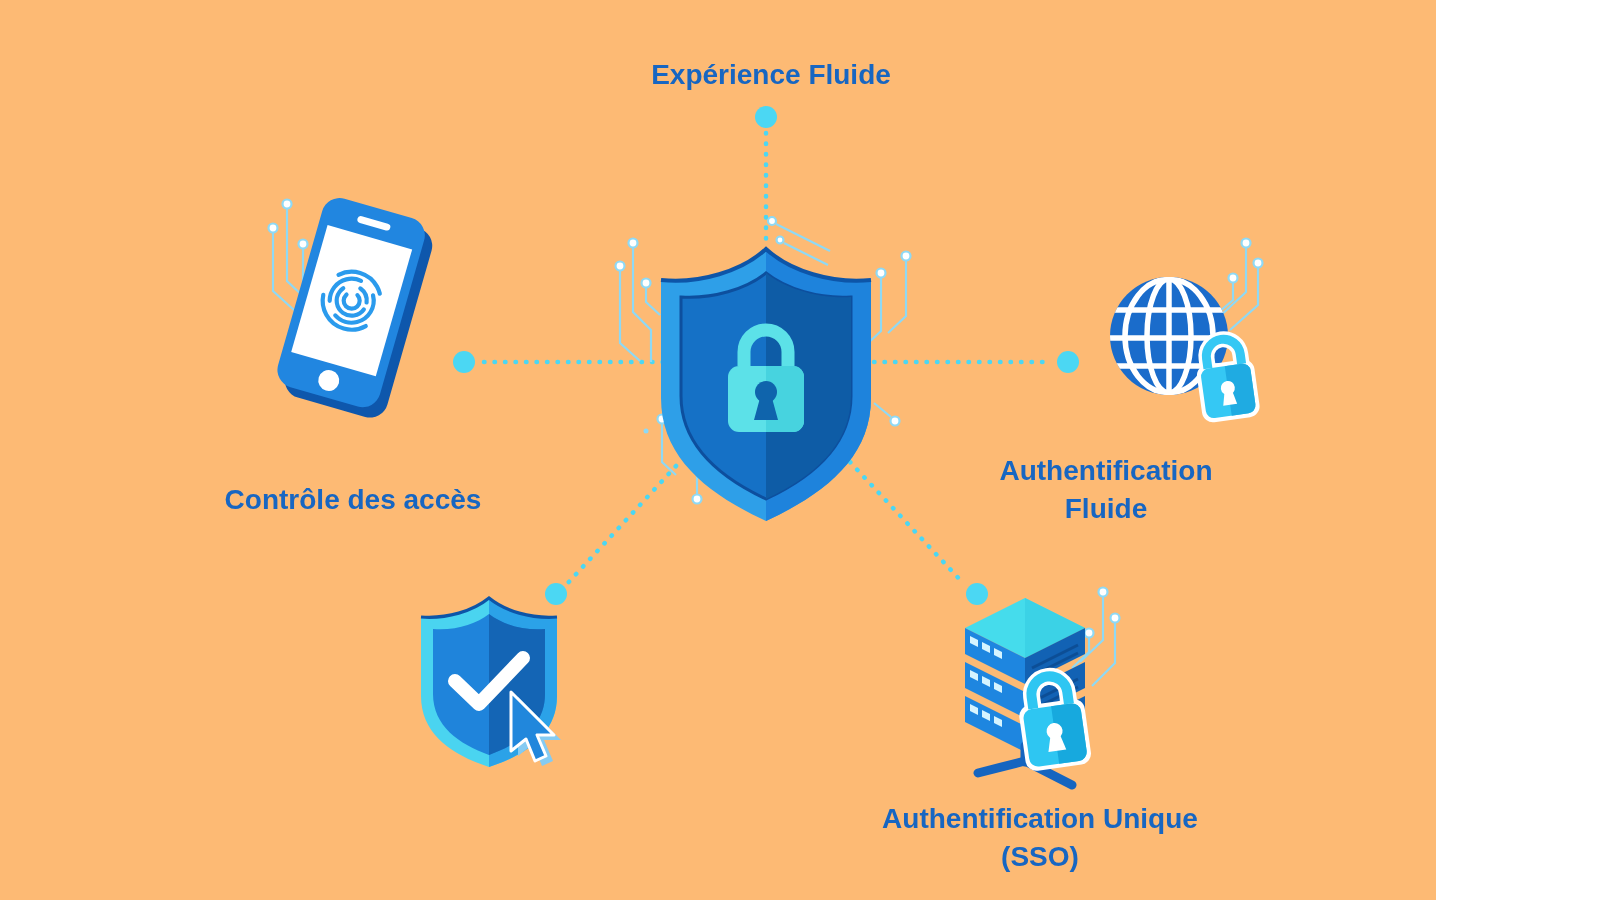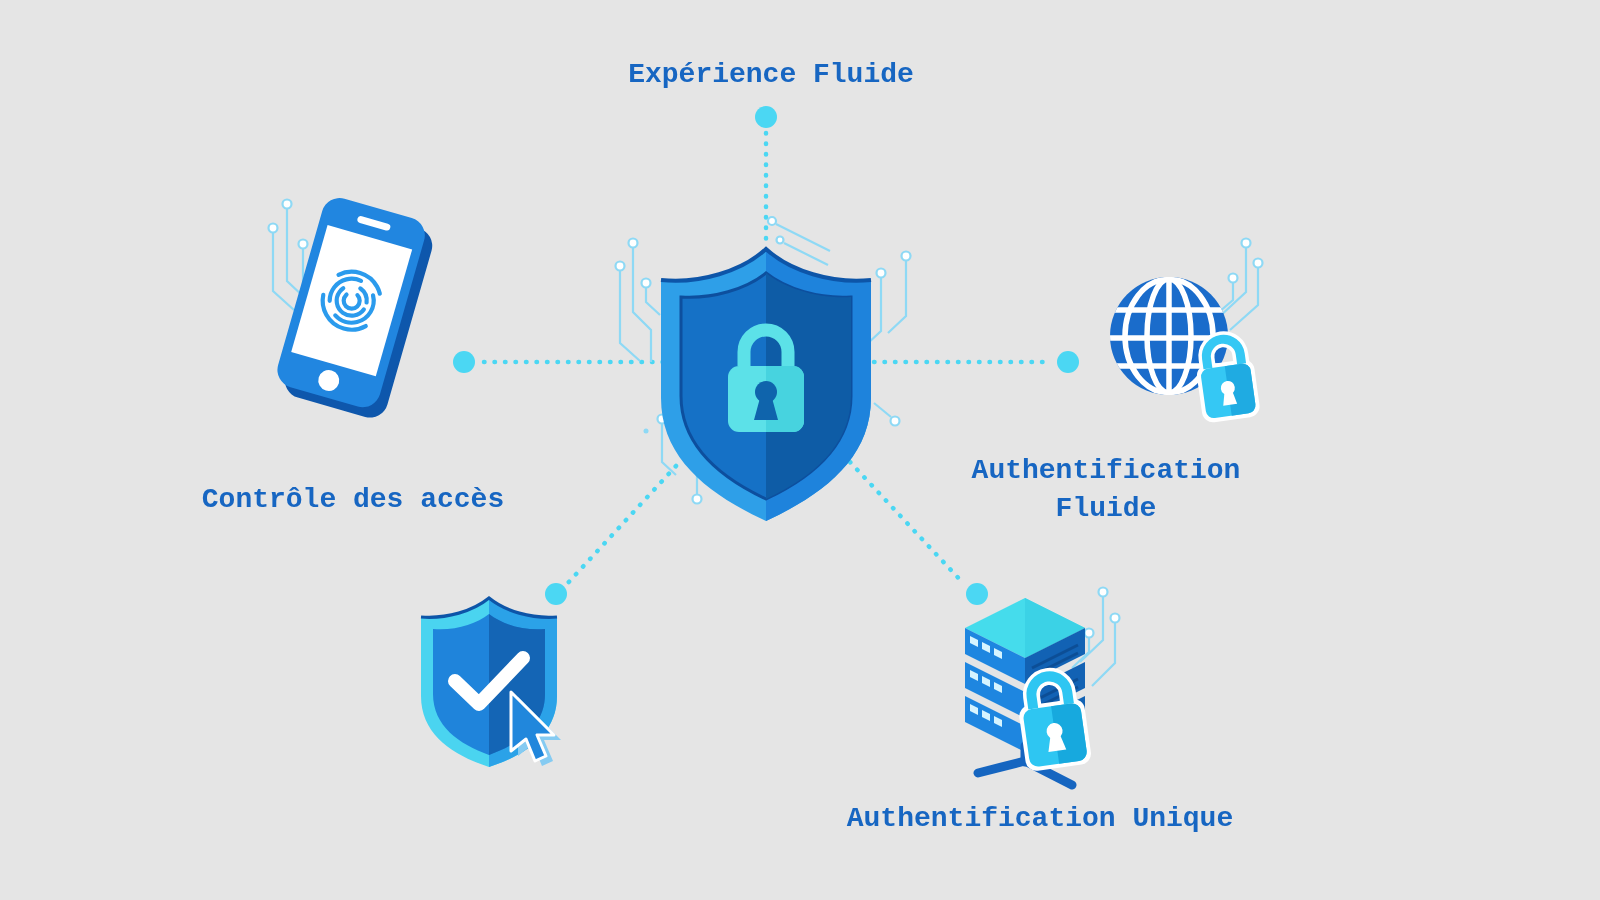--- a/index.html
+++ b/index.html
@@ -1,21 +1,21 @@
 <!DOCTYPE html>
 <html><head>
 <meta charset="utf-8">
 <style>
   html,body{margin:0;padding:0;background:#ffffff;}
   .canvas{
     position:relative;
-    width:1600px;height:900px;
+    width:1436px;height:900px;
     overflow:hidden;
-    background:#e5e5e5;
-    font-family:Liberation Mono, monospace;
+    background:#fdba74;
+    font-family:Liberation Sans, sans-serif;
   }
   .diagram-svg{position:absolute;left:0;top:0;}
   .node-label{
     position:absolute;
     transform:translateX(-50%);
     font-weight:700;
     font-size:28px;
     line-height:38px;
     color:#1766C2;
     text-align:center;
@@ -212,15 +212,16 @@
   <div class="node-label" style="left:353px;top:481px">Contrôle des accès</div>
 
   <div class="node-label" style="left:1106px;top:452px">
     <div>Authentification</div>
     <div>Fluide</div>
   </div>
 
 
   <div class="node-label" style="left:1040px;top:800px">
     <div>Authentification Unique</div>
+    <div>(SSO)</div>
   </div>
 
 </div>
 
 </body></html>

